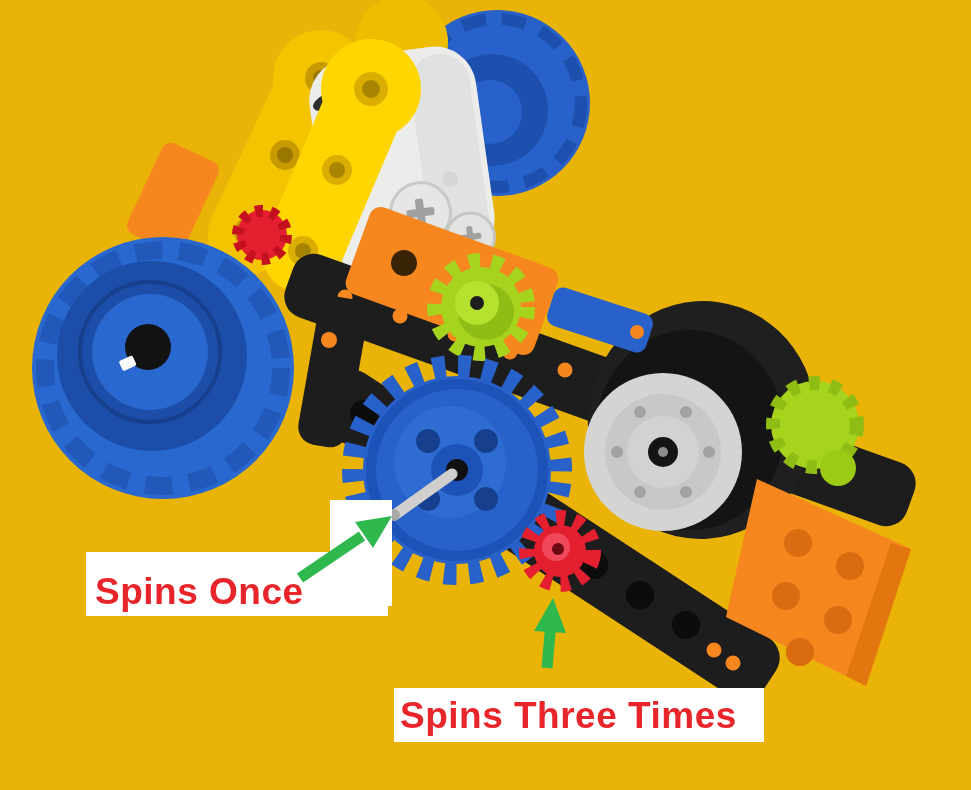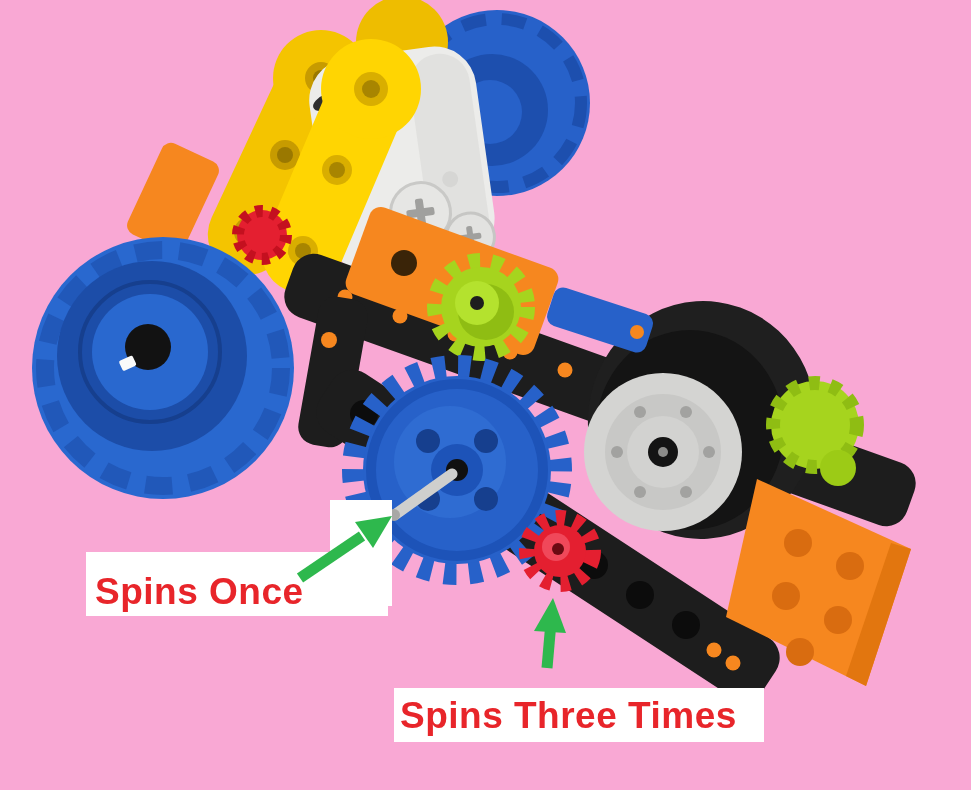--- a/index.html
+++ b/index.html
@@ -1,16 +1,16 @@
 <!DOCTYPE html>
 <html><head>
 <meta charset="utf-8">
 <style>
   html,body{margin:0;padding:0;background:#ffffff;}
-  .stage{position:relative;width:971px;height:790px;background:#f9a8d4;overflow:hidden;}
+  .stage{position:relative;width:971px;height:790px;background:#eab308;overflow:hidden;}
   svg{display:block;width:971px;height:790px;}
   .label{font-family:"Liberation Sans","DejaVu Sans",sans-serif;font-weight:bold;font-size:37px;letter-spacing:0.5px;}
 </style>
 </head>
 <body>
 
 <div class="stage">
 <svg viewBox="0 0 971 790" xmlns="http://www.w3.org/2000/svg">
 
   <g>

